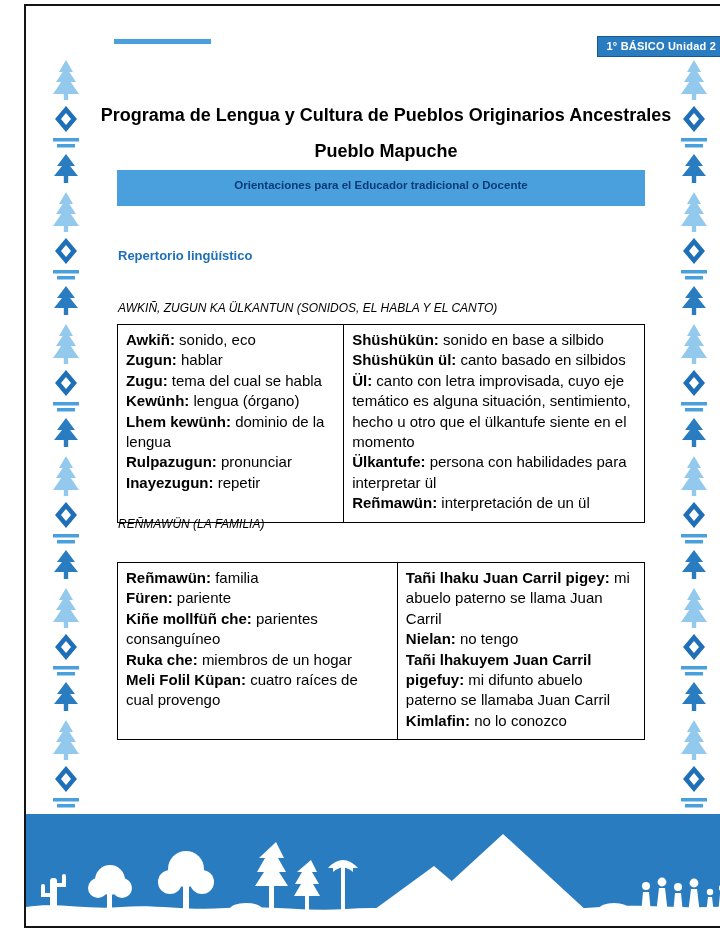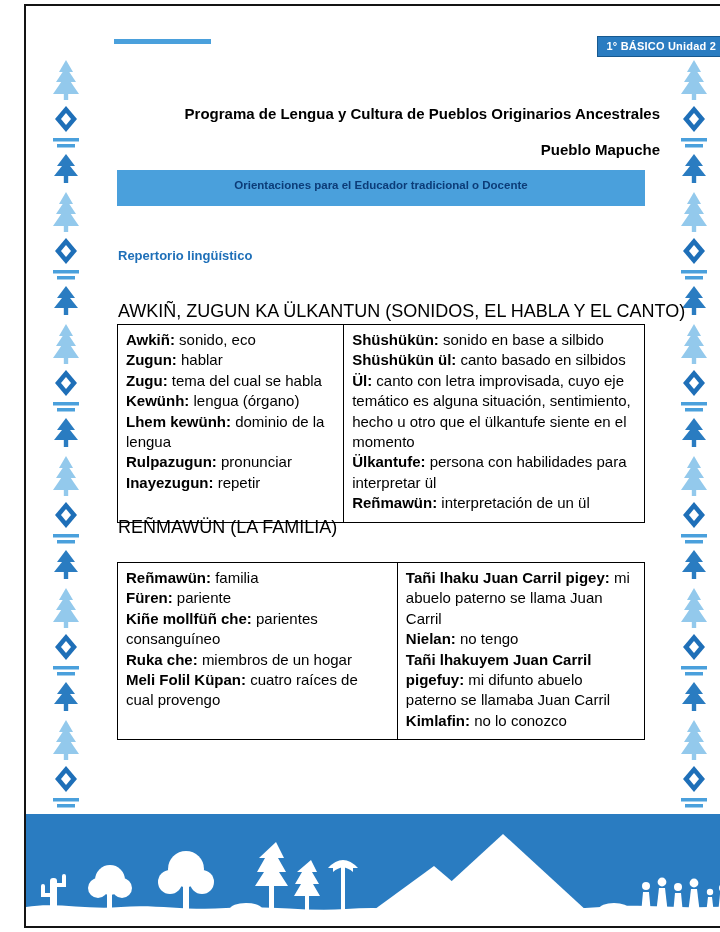--- a/index.html
+++ b/index.html
@@ -9,30 +9,30 @@
 
   .topline { position:absolute; left:94px; top:39px; width:97px; height:5px; background:#4aa0dc; }
 
   .badge { position:absolute; top:36px; right:14px; background:#2a7cc1; border:1px solid #17598f;
            color:#ffffff; font-size:11px; font-weight:bold; padding:3px 9px 4px; letter-spacing:0.2px; }
 
   .strip { position:absolute; top:58px; width:40px; height:754px; }
   .strip-left { left:26px; }
   .strip-right { right:26px; }
 
-  .title { position:absolute; left:80px; right:80px; text-align:right; font-weight:bold; font-size:15px; color:#000; }
+  .title { position:absolute; left:80px; right:68px; text-align:center; font-weight:bold; font-size:18px; color:#000; }
   .title1 { top:105px; }
   .title2 { top:141px; }
 
   .banner { position:absolute; left:97px; width:528px; top:170px; height:36px; background:#4aa0dc;
             box-sizing:border-box; padding-top:9px; text-align:center; color:#0c3c78; font-weight:bold; font-size:11.5px; }
 
   .section-heading { position:absolute; left:98px; top:248px; color:#1e6fb8; font-weight:bold; font-size:13px; }
 
-  .subheading { position:absolute; left:98px; font-size:18px; color:#000; }
+  .subheading { position:absolute; left:98px; font-size:12px; color:#000;font-style:italic; }
   .sub1 { top:301px; }
   .sub2 { top:517px; }
 
   .vtable { position:absolute; left:97px; width:528px; display:flex; align-items:stretch;
             border:1.5px solid #000; box-sizing:border-box; font-size:15px; line-height:1.36; color:#000; background:#fff; }
   .table1 { top:324px; min-height:141px; }
   .table2 { top:562px; min-height:130px; }
   .cell { box-sizing:border-box; padding:5px 8px 8px; }
   .cell-left { border-right:1.5px solid #000; }
   .table1 .cell-left { width:43%; }

